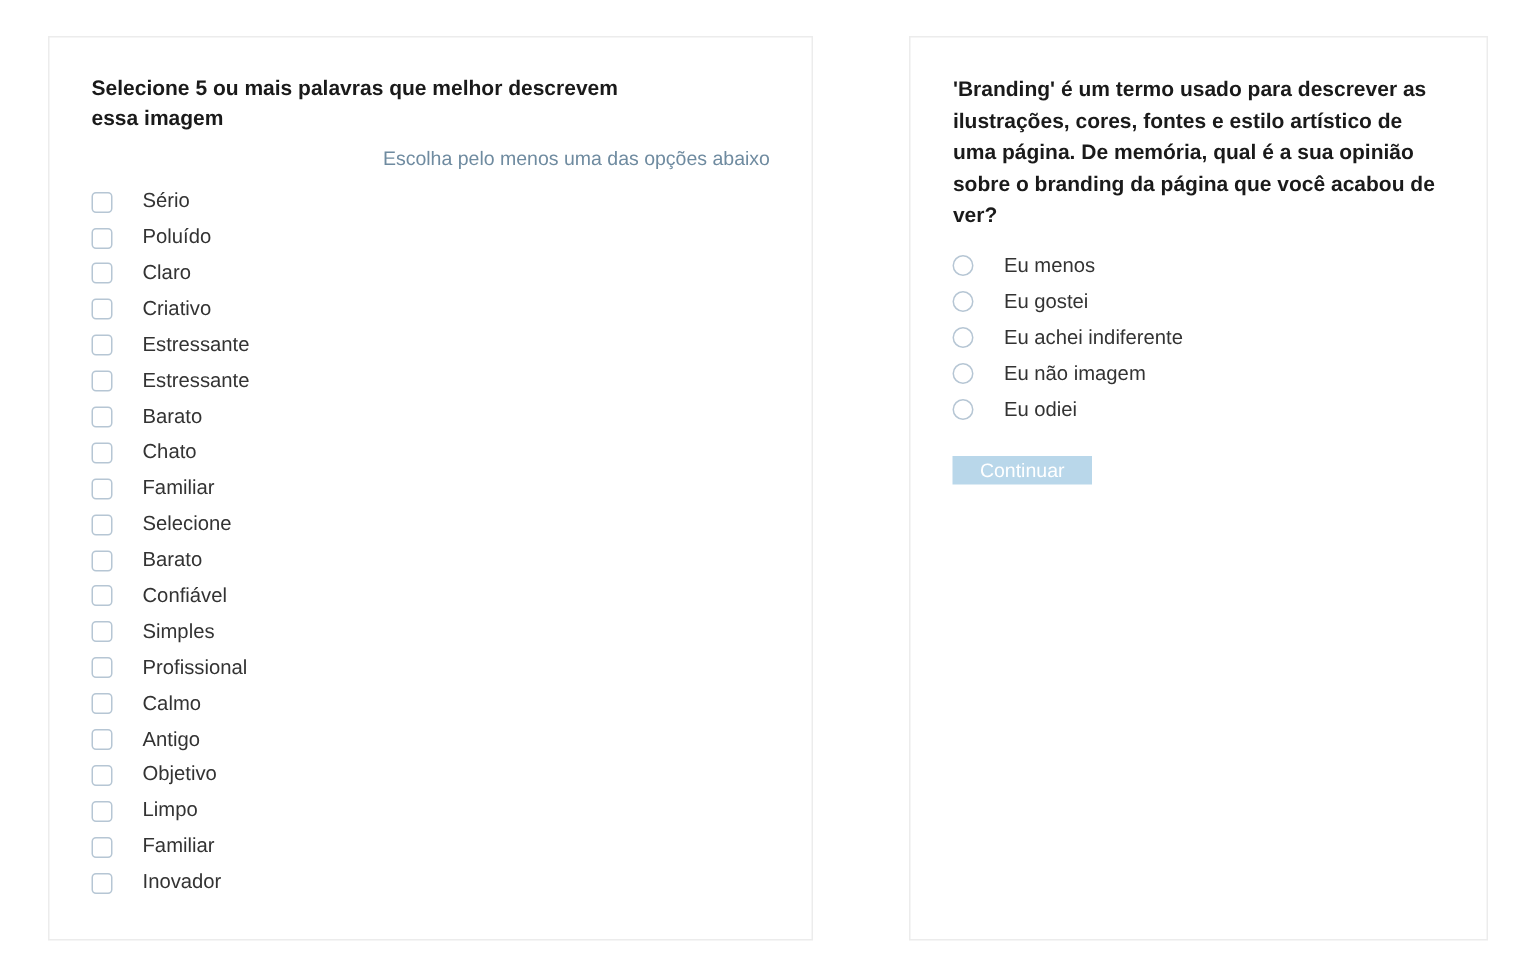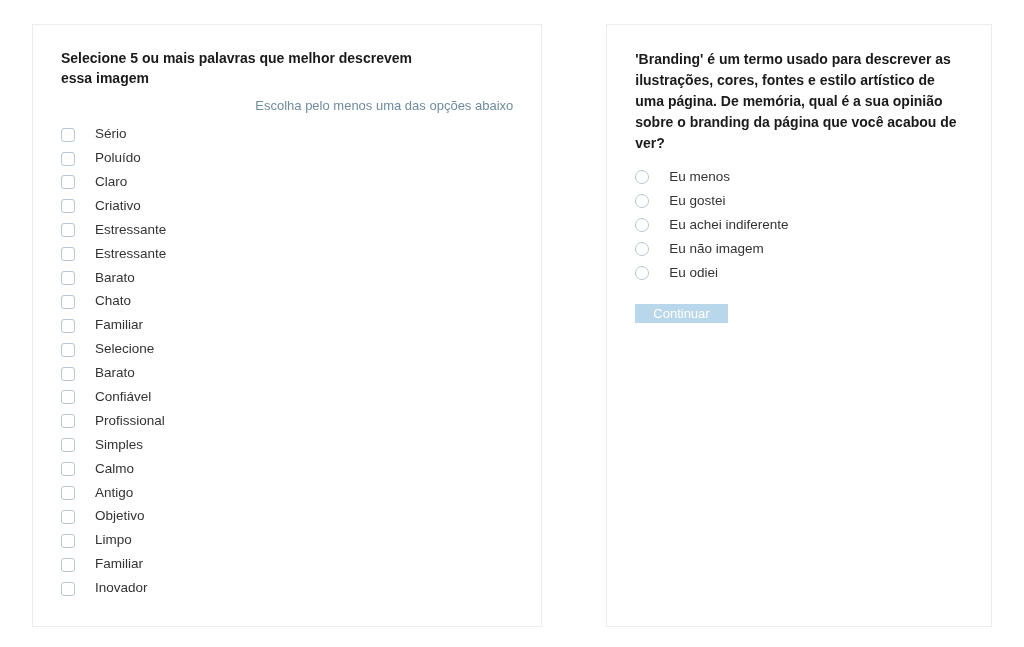--- a/index.html
+++ b/index.html
@@ -147,25 +147,25 @@
       <div class="opt">
           <span class="chk"></span>
           <span class="opt-label">Barato</span>
         </div>
       <div class="opt">
           <span class="chk"></span>
           <span class="opt-label">Confiável</span>
         </div>
       <div class="opt">
           <span class="chk"></span>
+          <span class="opt-label">Simples</span>
+        </div>
+      <div class="opt">
+          <span class="chk"></span>
           <span class="opt-label">Profissional</span>
-        </div>
-      <div class="opt">
-          <span class="chk"></span>
-          <span class="opt-label">Simples</span>
         </div>
       <div class="opt">
           <span class="chk"></span>
           <span class="opt-label">Calmo</span>
         </div>
       <div class="opt">
           <span class="chk"></span>
           <span class="opt-label">Antigo</span>
         </div>
       <div class="opt">

